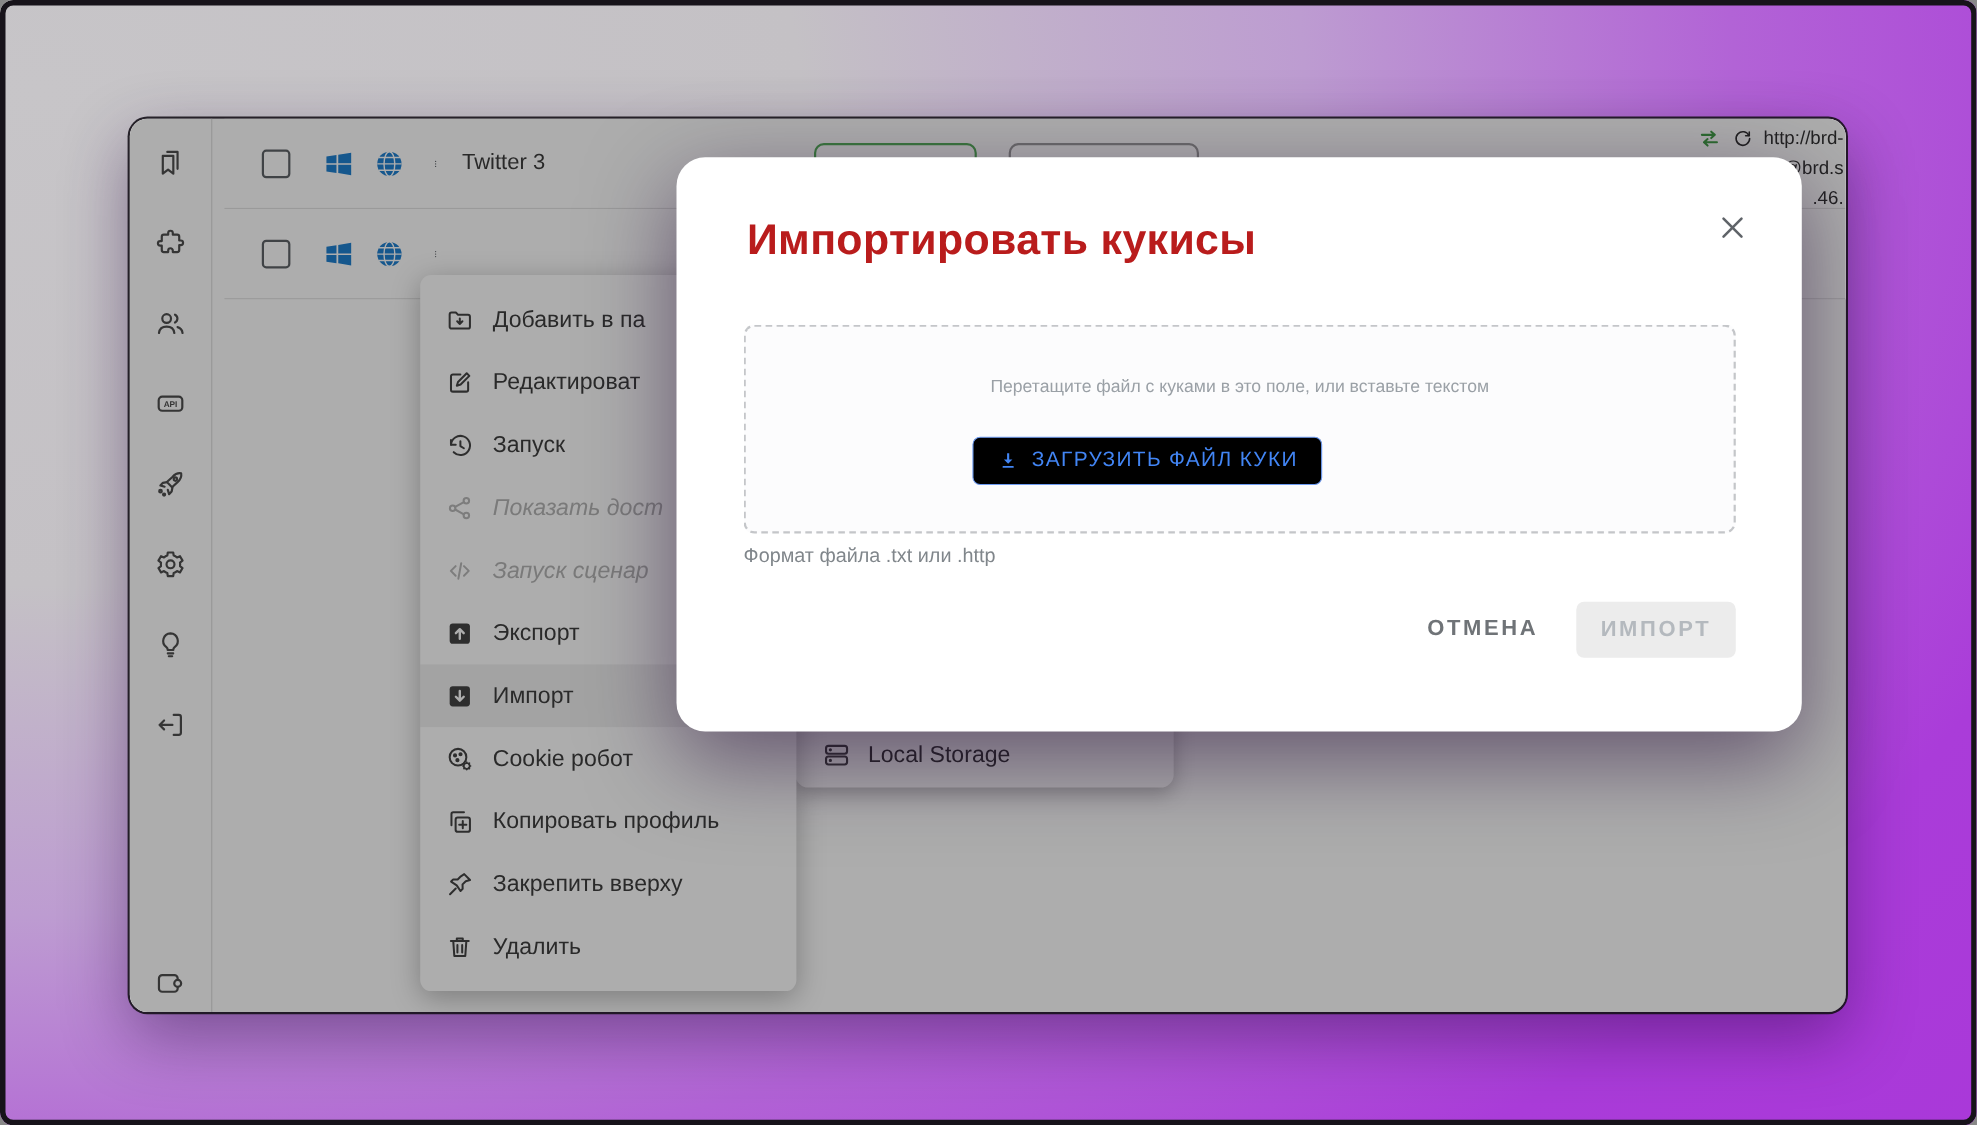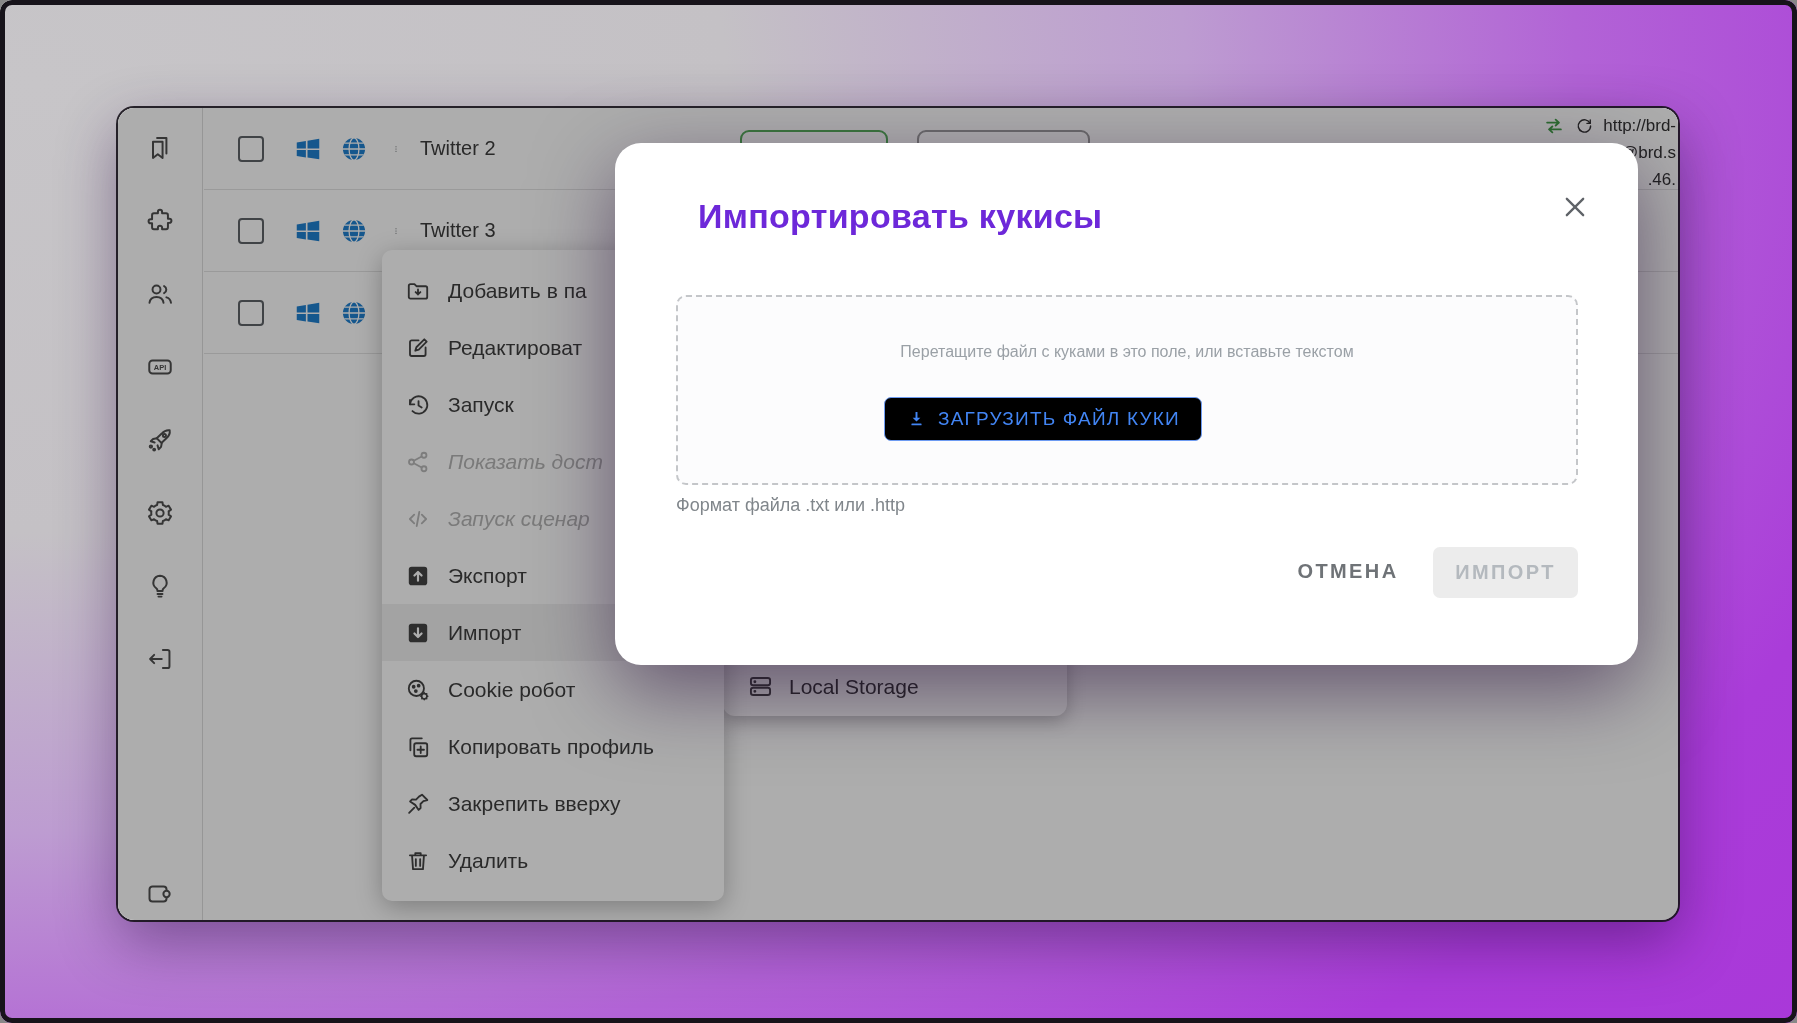--- a/index.html
+++ b/index.html
@@ -17,21 +17,21 @@
 
   
   .app-window{
     position:absolute; left:118px; top:108px; width:1560px; height:812px;
     background:#fff; border-radius:16px; overflow:hidden;
     box-shadow: 0 0 0 2px rgba(22,18,26,.9), 0 22px 60px rgba(45,8,70,.45);
   }
   .dim-overlay{ position:absolute; inset:0; background:rgba(0,0,0,.32); z-index:50; }
 
   
-  .sidebar{ position:absolute; left:0; top:0; bottom:0; width:85px;
+  .sidebar{ position:absolute; left:0; top:0; bottom:0; width:75px;
     border-right:1px solid #dedede; display:flex; flex-direction:column;
     align-items:center; padding-top:26px; gap:45px; z-index:2; background:#fff; }
   .sb-item{ width:28px; height:28px; color:#4f4f4f; }
   .sb-item.sb-bottom{ margin-top:auto; margin-bottom:12px; }
   span[data-icon]{ display:inline-flex; }
   span[data-icon] svg{ width:100%; height:100%; }
   .sb-item span[data-icon]{ width:28px; height:28px; }
 
   
   .table{ position:absolute; left:86px; top:0; right:0; z-index:1; }
@@ -71,22 +71,22 @@
     background:#fff; border-radius:12px; z-index:2; box-shadow:0 5px 18px rgba(0,0,0,.25); }
   .ls-row{ position:absolute; left:24px; bottom:16px; display:flex; align-items:center; gap:15px; color:#4a4a4a; }
   .ls-row span[data-icon]{ width:27px; height:27px; }
   .ls-label{ font-size:21px; color:#3d3d3d; }
 
   
   .modal{ position:absolute; left:615px; top:143px; width:1023px; height:522px;
     background:#fff; border-radius:26px; z-index:100;
     box-shadow:0 26px 80px rgba(30,0,50,.5); }
   .modal-close{ position:absolute; left:946px; top:50px; width:28px; height:28px; cursor:pointer; }
-  .modal-title{ position:absolute; left:64px; top:54px; font-size:34px; font-weight:700;
-    color:#6d28d9; letter-spacing:.3px;margin-left:19px; }
+  .modal-title{ position:absolute; left:64px; top:54px; font-size:39px; font-weight:700;
+    color:#b91c1c; letter-spacing:.3px; }
   .dropzone{ position:absolute; left:61px; top:152px; width:902px; height:190px;
     border:2px dashed #c4c6c9; border-radius:10px; background:#fcfcfd; }
   .dz-placeholder{ position:absolute; left:0; right:0; top:46px; text-align:center;
     font-size:16px; color:#9aa0a6; }
   .upload-btn{ position:absolute; left:206px; top:100px; height:44px;
     display:flex; align-items:center; gap:11px; padding:0 21px;
     border:1.5px solid #6d9bf2; border-radius:7px; background:#000000;
     color:#4285f4; font-size:19px; font-weight:500; letter-spacing:1.2px; cursor:pointer; }
   .upload-btn .ic{ width:21px; height:21px; }
   .format-hint{ position:absolute; left:61px; top:352px; font-size:18px; color:#80868b; }
@@ -185,45 +185,20 @@
     <span data-icon="wallet-icon">
             <svg viewBox="0 0 24 24" fill="none" stroke="currentColor" stroke-width="1.7" stroke-linecap="round" stroke-linejoin="round">
               <rect x="3" y="5.5" width="14.6" height="13" rx="2.6"></rect>
               <circle cx="17.6" cy="12" r="2.7" fill="#fff"></circle>
             </svg>
           </span>
   </div>
 </aside>
 
     <div class="table">
-  <div class="t-row">
-    <div class="checkbox"></div>
-    <span class="win-ico" data-icon="windows-icon">
-            <svg viewBox="0 0 24 24" fill="#2080d0">
-              <path d="M3 6.7l7.3-1.2v6H3zM11.6 5.3L21 3.8v7.7h-9.4zM3 12.7h7.3v6L3 17.5zM11.6 12.7H21v7.5l-9.4-1.5z"></path>
-            </svg>
-          </span>
-    <span class="globe-ico" data-icon="globe-icon">
-            <svg viewBox="0 0 24 24">
-              <circle cx="12" cy="12" r="9.5" fill="#2080d0"></circle>
-              <g stroke="#fff" stroke-width="1.1" fill="none">
-                <ellipse cx="12" cy="12" rx="4.2" ry="9.5"></ellipse>
-                <path d="M2.5 12h19M3.7 7h16.6M3.7 17h16.6"></path>
-              </g>
-            </svg>
-          </span>
-    <span class="kebab" data-icon="kebab-icon">
-            <svg viewBox="0 0 24 24" fill="currentColor">
-              <circle cx="12" cy="5.2" r="1.7"></circle>
-              <circle cx="12" cy="12" r="1.7"></circle>
-              <circle cx="12" cy="18.8" r="1.7"></circle>
-            </svg>
-          </span>
-    <span class="row-label">Twitter 2</span>
-  </div>
 
   <div class="t-row">
     <div class="checkbox"></div>
     <span class="win-ico" data-icon="windows-icon">
             <svg viewBox="0 0 24 24" fill="#2080d0">
               <path d="M3 6.7l7.3-1.2v6H3zM11.6 5.3L21 3.8v7.7h-9.4zM3 12.7h7.3v6L3 17.5zM11.6 12.7H21v7.5l-9.4-1.5z"></path>
             </svg>
           </span>
     <span class="globe-ico" data-icon="globe-icon">
             <svg viewBox="0 0 24 24">

